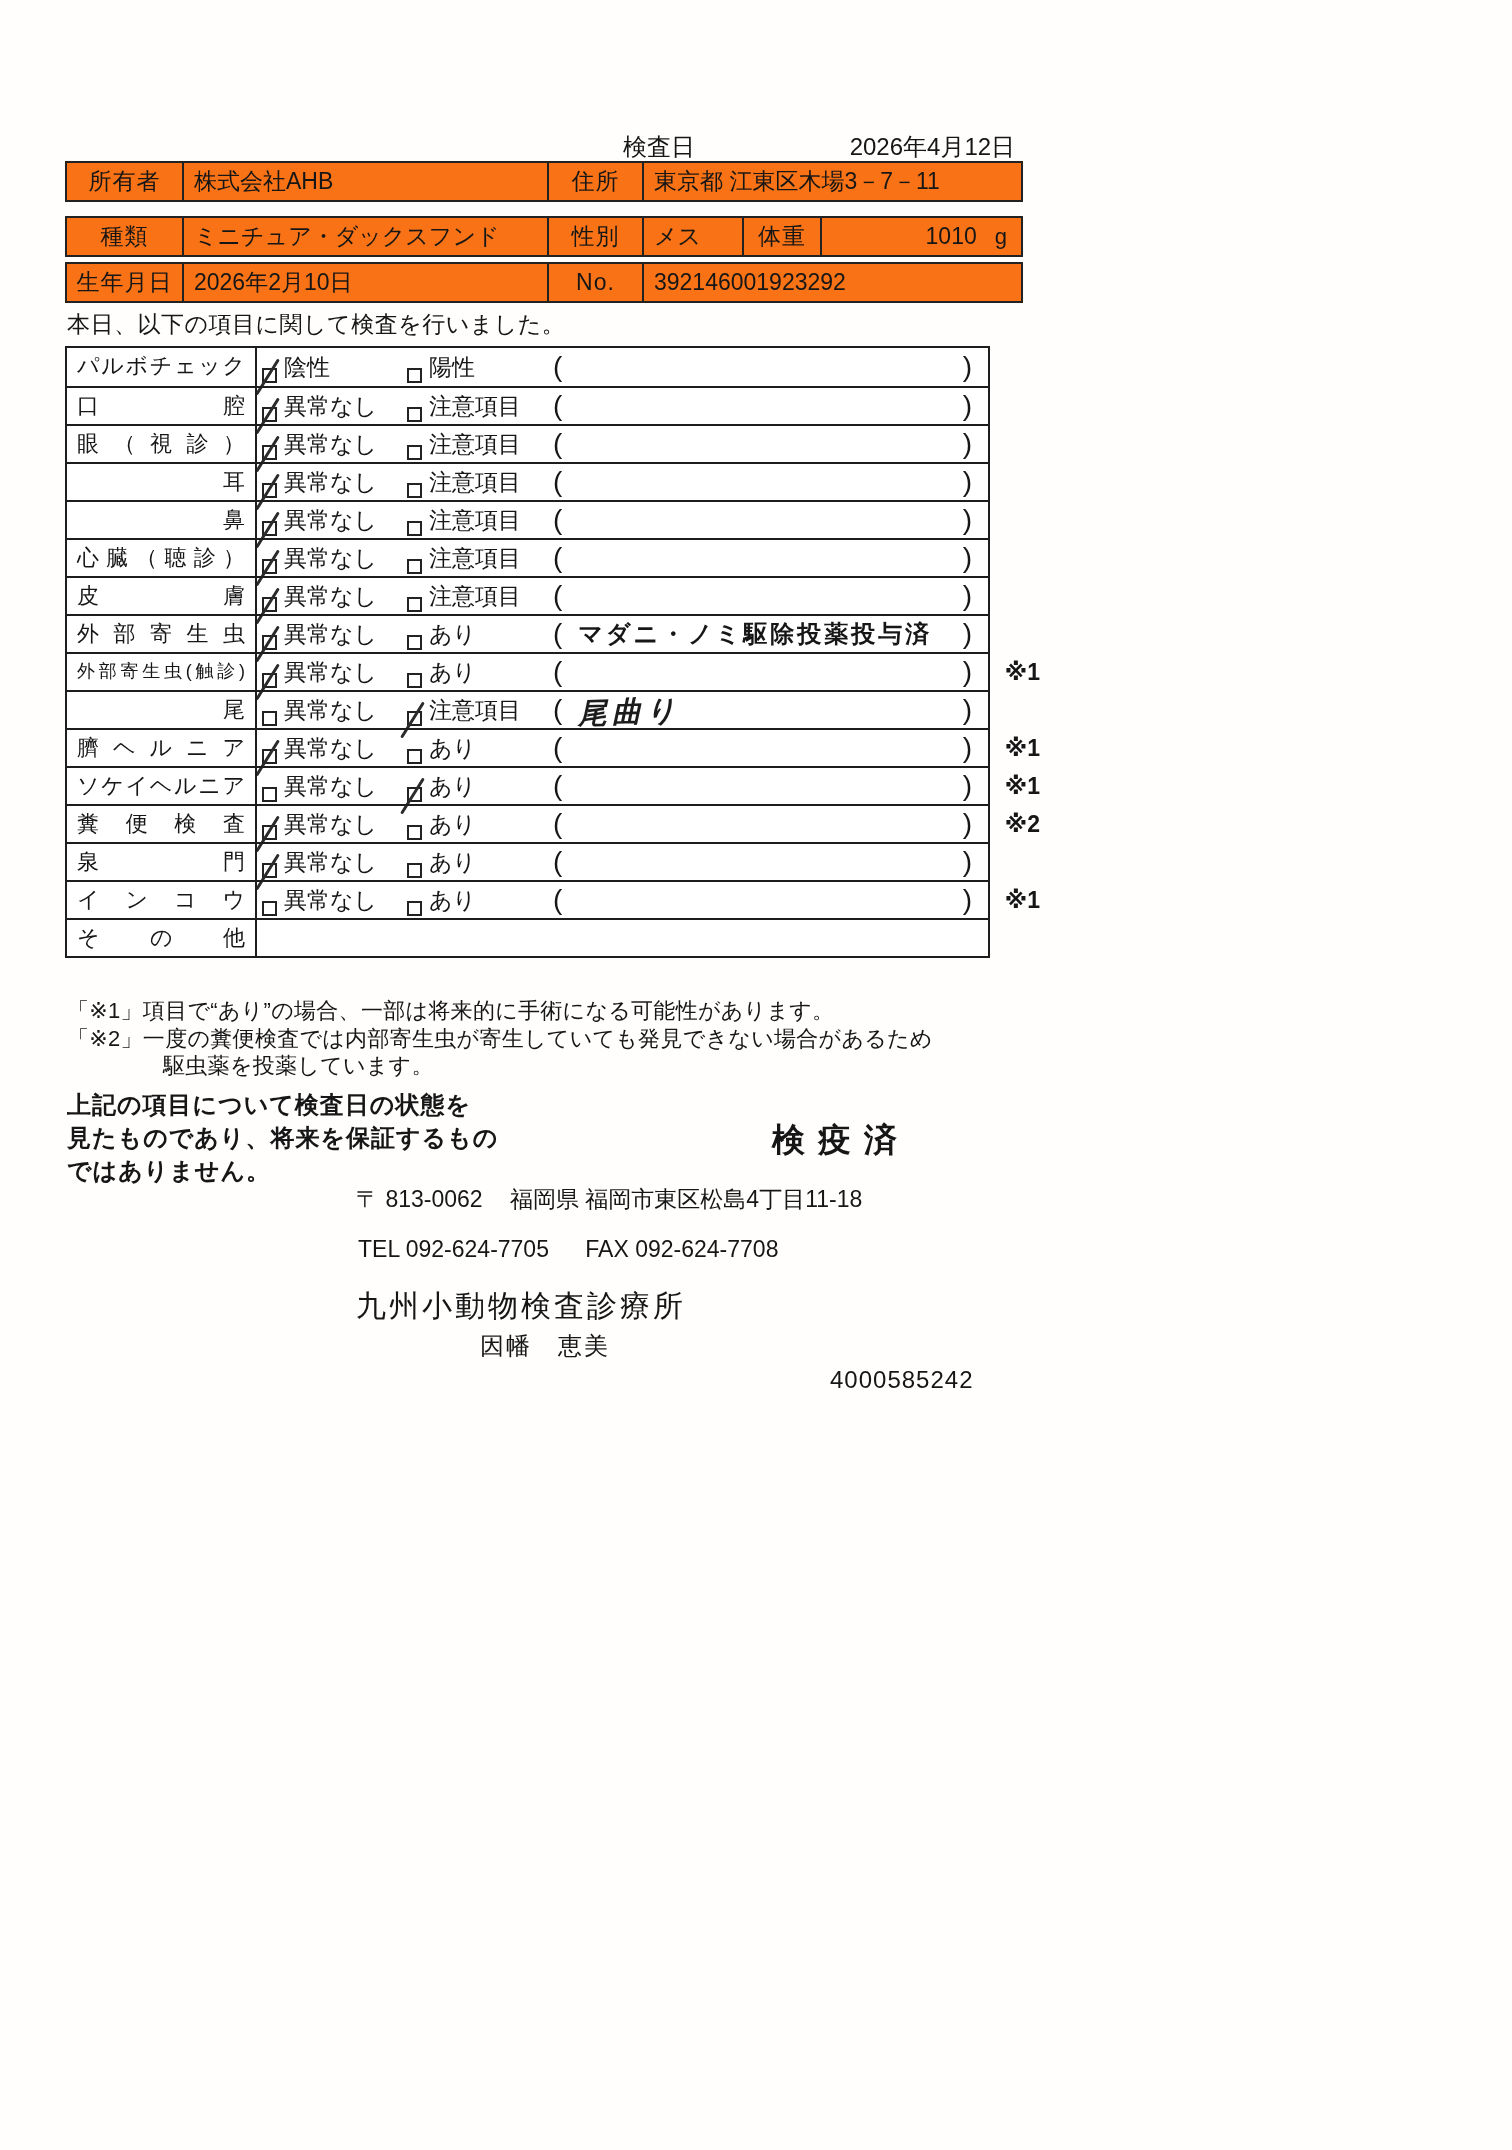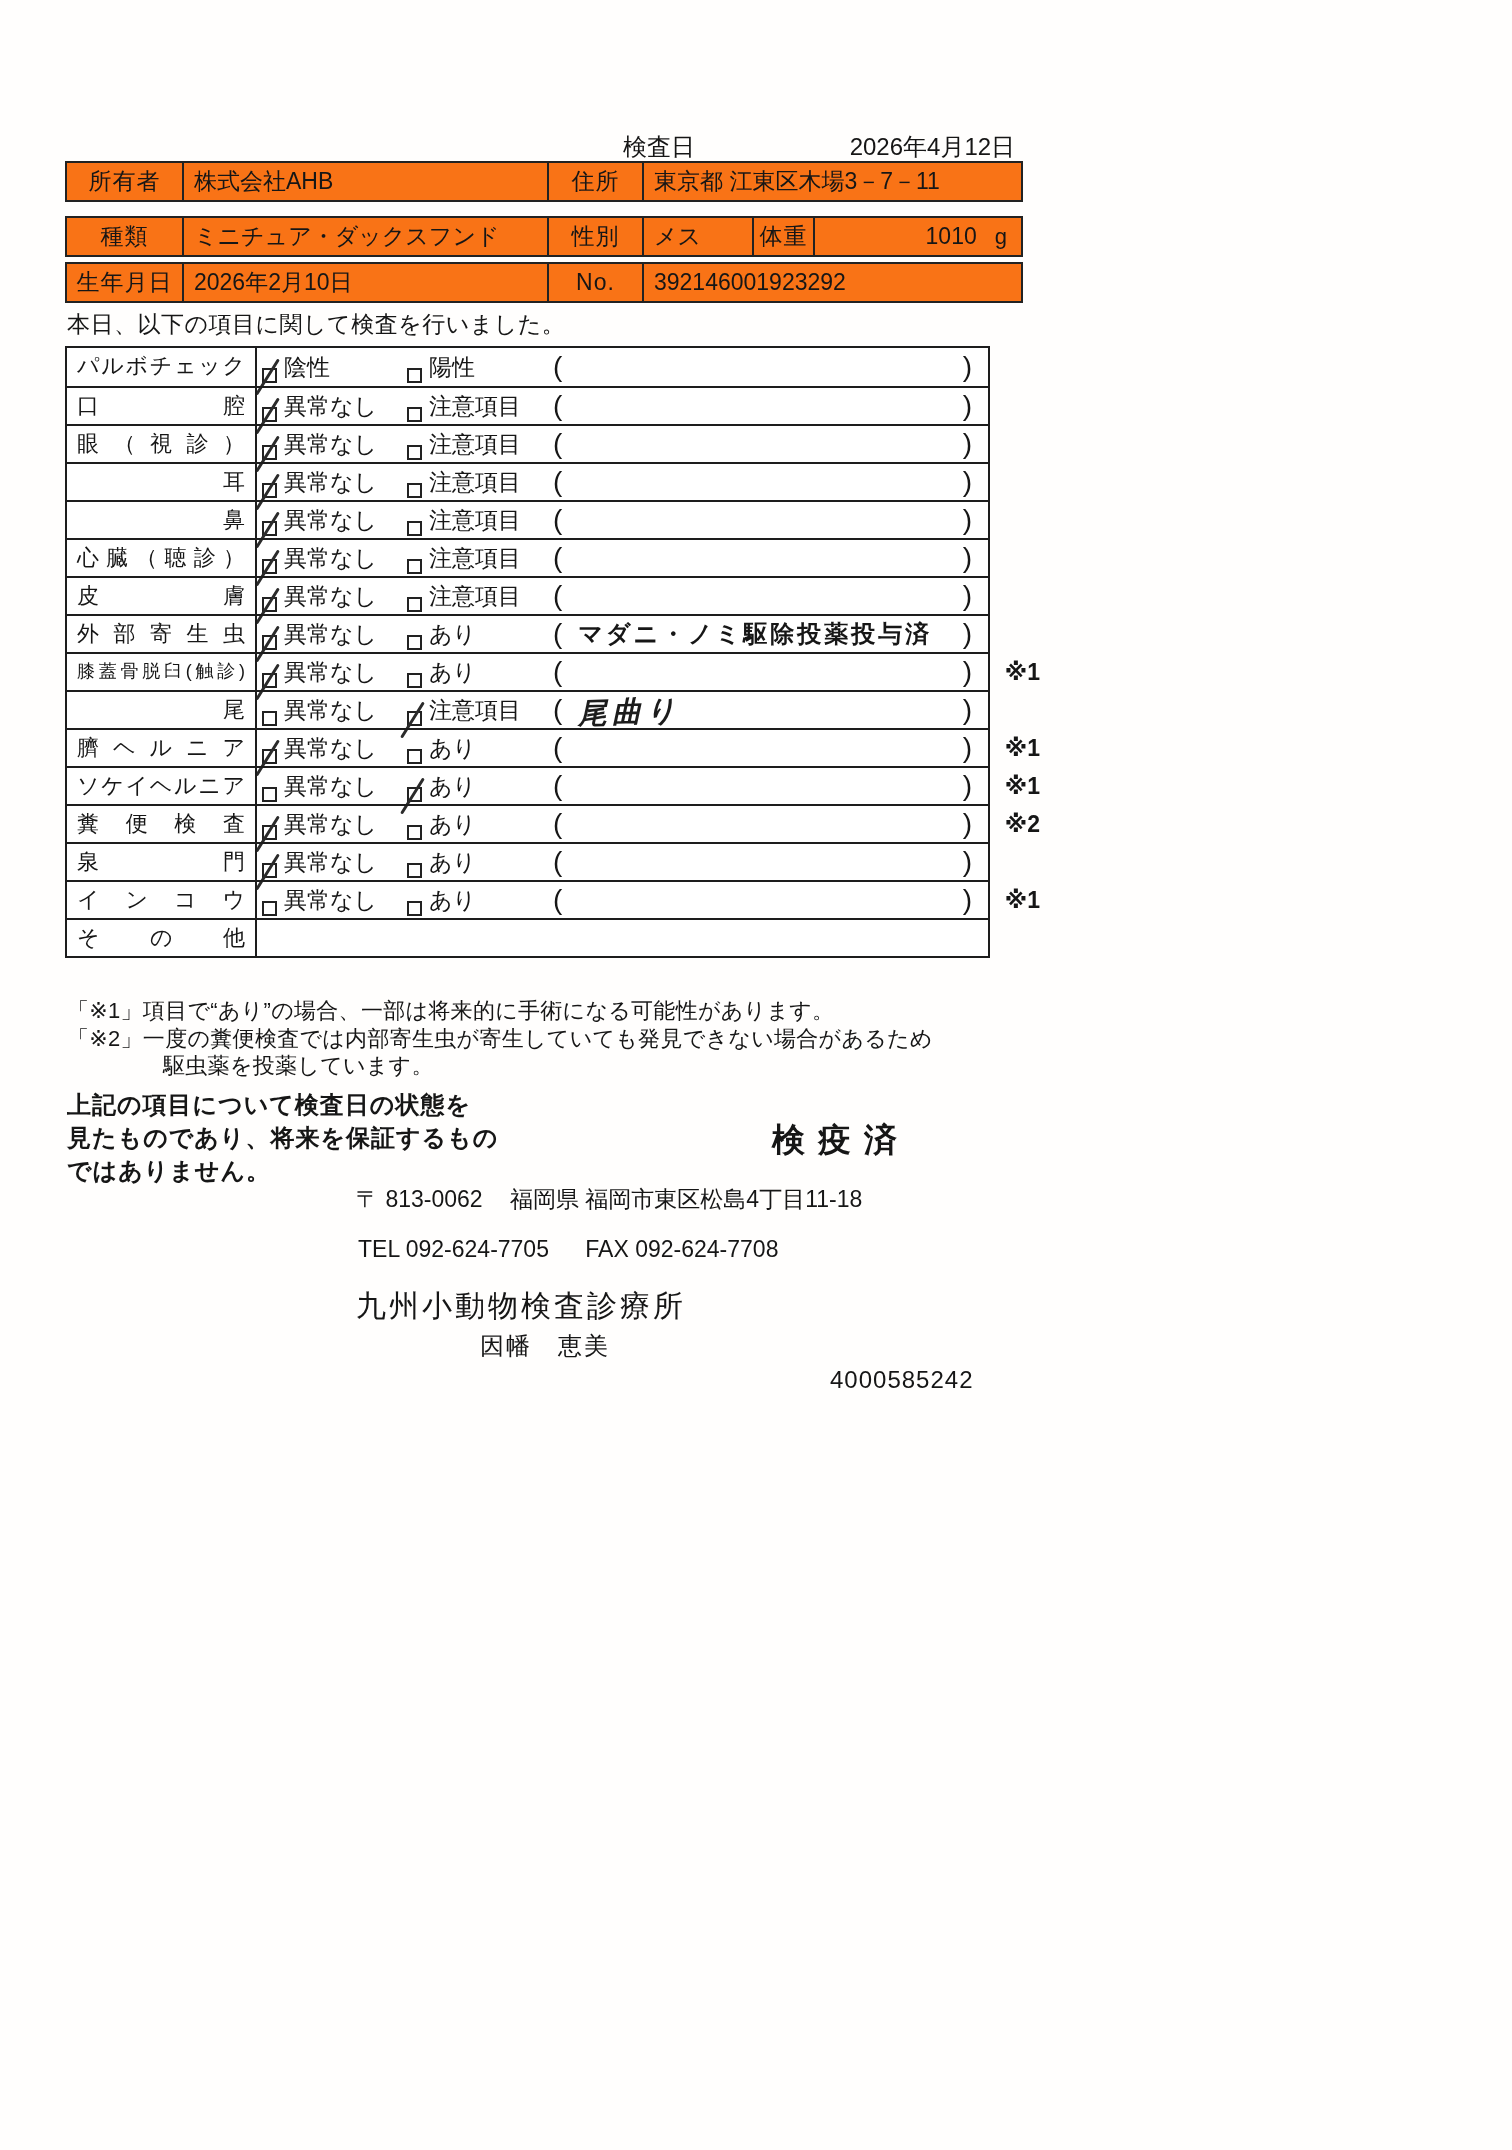--- a/index.html
+++ b/index.html
@@ -27,21 +27,21 @@
   .cell {
     border-left: 2.4px solid #222; display: flex; align-items: center;
     font-size: 23px; padding: 0 10px; white-space: nowrap; overflow: hidden;
   }
   .cell:first-child { border-left: none; }
   .cell.head { justify-content: center; letter-spacing: 1px; }
   .w115 { width: 115px; flex: none; }
   .w365 { width: 365px; flex: none; }
   .w95  { width: 95px;  flex: none; }
   .w100 { width: 100px; flex: none; }
-  .w78  { width: 61px;  flex: none; margin-left: 10px; }
+  .w78  { width: 78px;  flex: none; }
   .grow { flex: 1; }
   .weight { justify-content: flex-end; padding-right: 14px; }
   .weight .unit { margin-left: 18px; font-size: 22px; }
 
   .statement { position: absolute; top: 309px; left: 67px; font-size: 23px; letter-spacing: 0.5px; }
 
   .insp-table {
     position: absolute; top: 346px; left: 65px; width: 925px;
     border: 2.6px solid #1d1d1d; background: #fff;
   }
@@ -256,21 +256,21 @@
           <span class="cb"></span>
           <span class="opt-text">あり</span>
         </div>
         <div class="c-paren">
           <span class="paren">(</span>
           <span class="note">マダニ・ノミ駆除投薬投与済</span>
           <span class="paren">)</span>
         </div>
       </div>
       <div class="insp-row">
-        <div class="c-label small">膝蓋骨脱臼(触診)</div>
+        <div class="c-label small">外部寄生虫(触診)</div>
         <div class="c-opt">
           <span class="cb checked"></span>
           <span class="opt-text">異常なし</span>
         </div>
         <div class="c-opt">
           <span class="cb"></span>
           <span class="opt-text">あり</span>
         </div>
         <div class="c-paren">
           <span class="paren">(</span>

